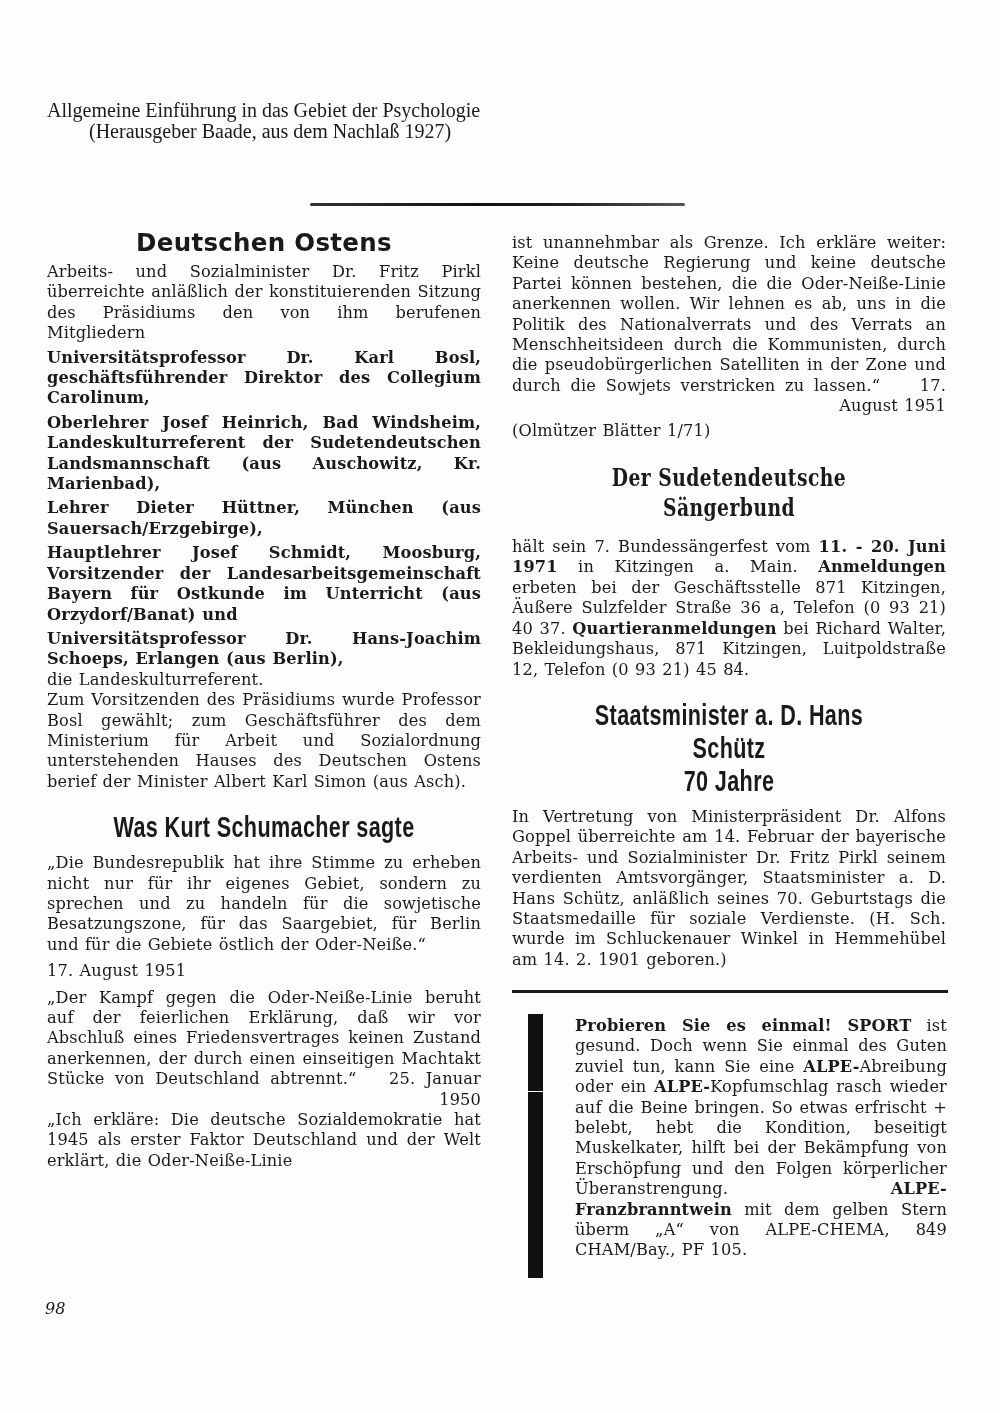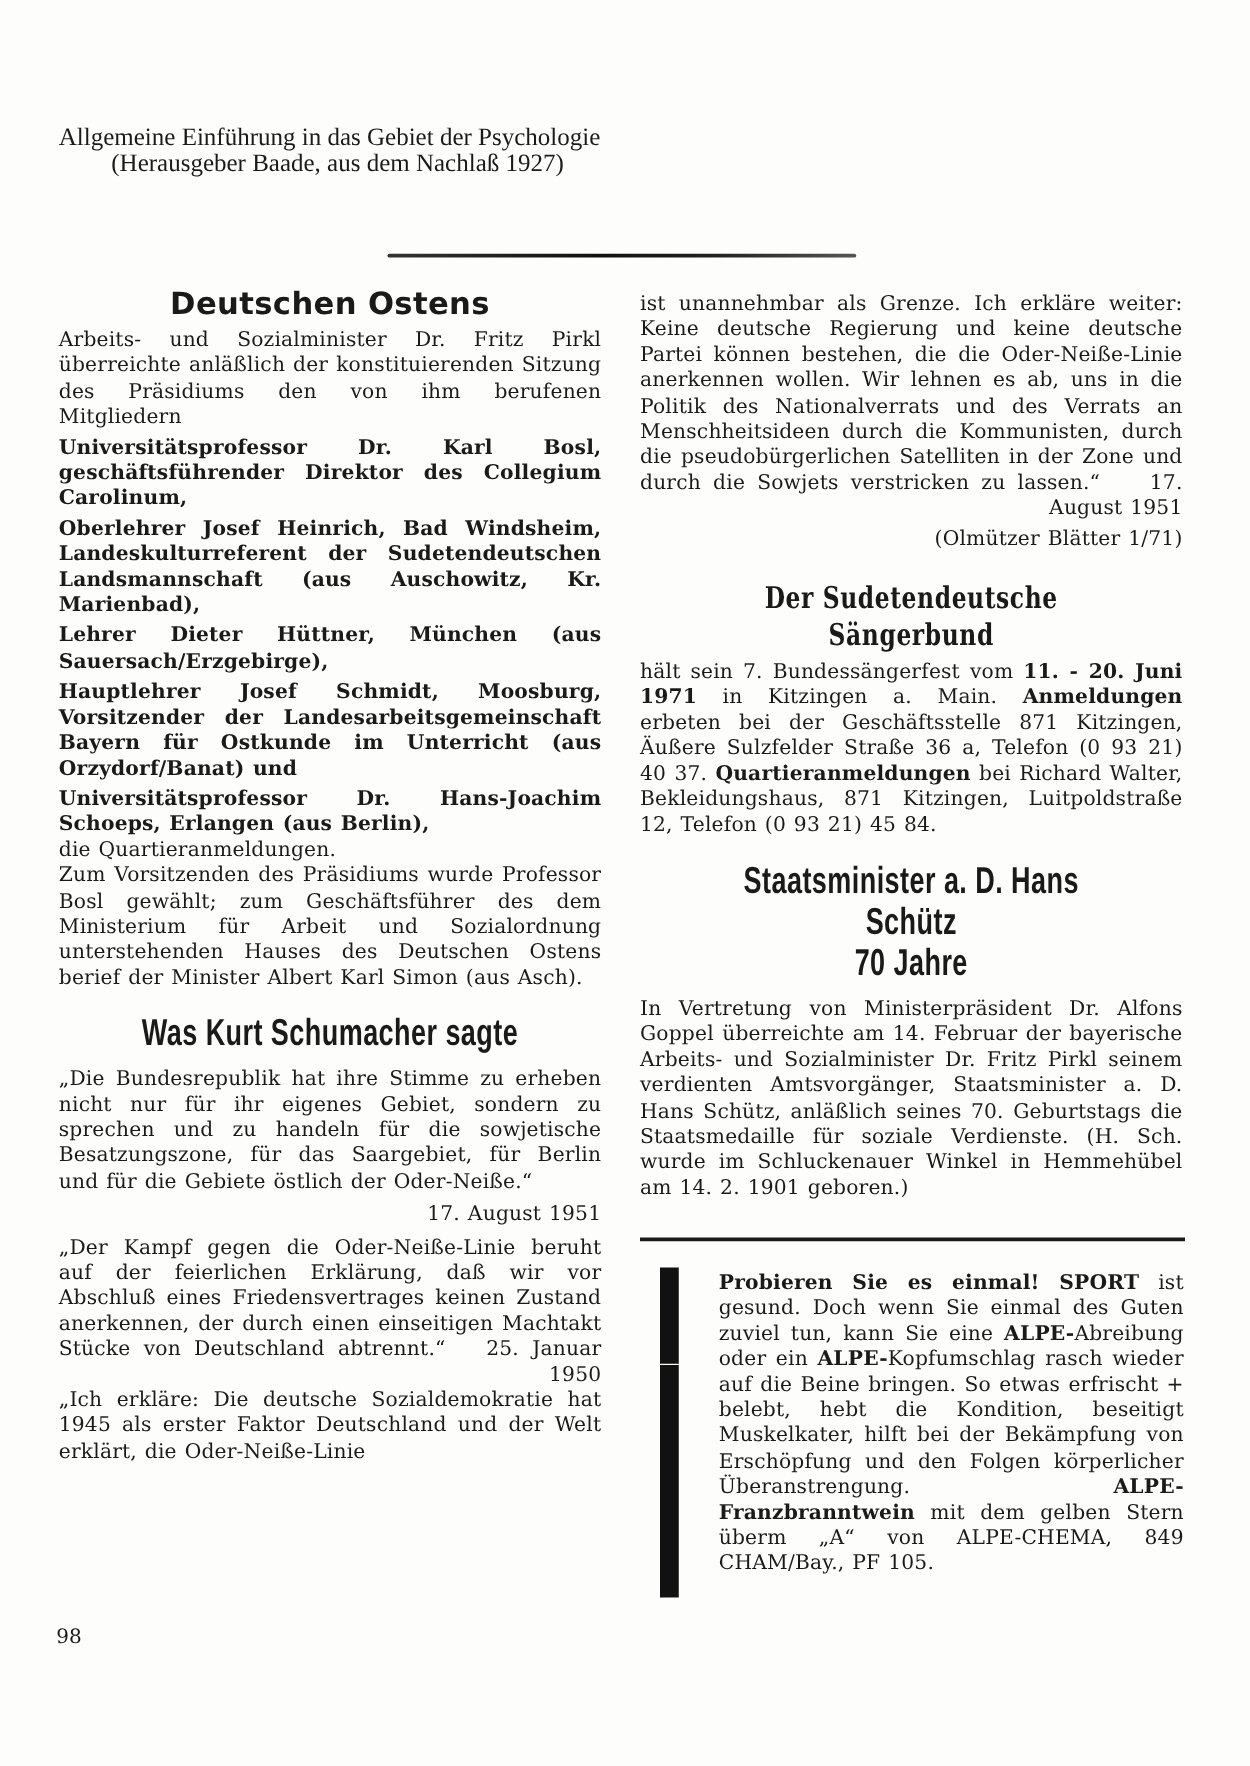--- a/index.html
+++ b/index.html
@@ -28,21 +28,21 @@
   .rule {
     left: 310px; top: 203px; width: 375px; height: 3px;
     background: linear-gradient(to right, #333 0%, #111 45%, #222 70%, #555 100%);
     border-radius: 2px;
   }
   .col { width: 434px; }
   .col-left { left: 47px; }
   .col-right { left: 512px; }
   p { margin: 0; }
   .para + .para { margin-top: 4px; font-weight: bold; }
-  .right { text-align: right; }
+  .right { }
   .head-sans {
     font-family: "DejaVu Sans", "Liberation Sans", sans-serif;
     font-weight: bold;
     font-size: 24.5px; line-height: 30px;
     text-align: center; letter-spacing: 0.3px;
   }
   .head-cond {
     font-family: "Liberation Sans", "DejaVu Sans", sans-serif;
     font-weight: bold;
     font-size: 30px; line-height: 33px;
@@ -62,21 +62,21 @@
   }
   b { font-weight: bold; }
   .ad-rule {
     left: 512px; top: 990px; width: 436px; height: 3px; background: #1a1a1a;
   }
   .ad-bar {
     left: 528px; top: 1014px; width: 15px; height: 264px; background: #111;
   }
   .ad-bar-gap { left: 528px; top: 1091px; width: 15px; height: 1px; background: #fdfdfb; }
   .ad-text { left: 575px; top: 1016px; width: 372px; }
-  .page-num { left: 45px; top: 1299px; font-family: "DejaVu Serif", serif; font-size: 16px; }
+  .page-num { left: 45px; top: 1299px; font-family: "DejaVu Serif", serif; font-size: 16px; font-style: italic; }
 </style>
 </head>
 <body>
 
 <div class="abs top-block">
   <div>Allgemeine Einführung in das Gebiet der Psychologie</div>
   <div class="indent">(Herausgeber Baade, aus dem Nachlaß 1927)</div>
 </div>
 <div class="abs rule"></div>
 
@@ -84,21 +84,21 @@
   <div class="head-sans">
     <div>Deutschen Ostens</div>
   </div>
   <div class="body-text" style="margin-top:4px">
     <p class="para">Arbeits- und Sozialminister Dr. Fritz Pirkl überreichte anläßlich der konstituierenden Sitzung des Präsidiums den von ihm berufenen Mitgliedern</p>
     <p class="para">Universitätsprofessor Dr. Karl Bosl, geschäftsführender Direktor des Collegium Carolinum,</p>
     <p class="para">Oberlehrer Josef Heinrich, Bad Windsheim, Landeskulturreferent der Sudetendeutschen Landsmannschaft (aus Auschowitz, Kr. Marienbad),</p>
     <p class="para">Lehrer Dieter Hüttner, München (aus Sauersach/Erzgebirge),</p>
     <p class="para">Hauptlehrer Josef Schmidt, Moosburg, Vorsitzender der Landesarbeitsgemeinschaft Bayern für Ostkunde im Unterricht (aus Orzydorf/Banat) und</p>
     <p class="para">Universitätsprofessor Dr. Hans-Joachim Schoeps, Erlangen (aus Berlin),</p>
-    <p>die Quartieranmeldungen.</p>
+    <p>die Landeskulturreferent.</p>
     <p class="para">Zum Vorsitzenden des Präsidiums wurde Professor Bosl gewählt; zum Geschäftsführer des dem Ministerium für Arbeit und Sozialordnung unterstehenden Hauses des Deutschen Ostens berief der Minister Albert Karl Simon (aus Asch).</p>
   </div>
 
   <div class="head-cond" style="margin-top:18px">Was Kurt Schumacher sagte</div>
   <div class="body-text" style="margin-top:10px">
     <p>„Die Bundesrepublik hat ihre Stimme zu erheben nicht nur für ihr eigenes Gebiet, sondern zu sprechen und zu handeln für die sowjetische Besatzungszone, für das Saargebiet, für Berlin und für die Gebiete östlich der Oder-Neiße.“</p>
     <p class="right" style="margin-top:6px">17. August 1951</p>
     <p style="margin-top:6px; text-align-last: right;">
       <span>„Der Kampf gegen die Oder-Neiße-Linie beruht auf der feierlichen Erklärung, daß wir vor Abschluß eines Friedensvertrages keinen Zustand anerkennen, der durch einen einseitigen Machtakt Stücke von Deutschland abtrennt.“</span>
       <span style="margin-left:22px">25. Januar 1950</span>
@@ -110,21 +110,21 @@
 <div class="abs col col-right" style="top:233px">
   <div class="body-text">
     <p style="text-align-last: right;">
       <span>ist unannehmbar als Grenze. Ich erkläre weiter: Keine deutsche Regierung und keine deutsche Partei können bestehen, die die Oder-Neiße-Linie anerkennen wollen. Wir lehnen es ab, uns in die Politik des Nationalverrats und des Verrats an Menschheitsideen durch die Kommunisten, durch die pseudobürgerlichen Satelliten in der Zone und durch die Sowjets verstricken zu lassen.“</span>
       <span style="margin-left:30px">17. August 1951</span>
     </p>
     <p class="right" style="margin-top:4px">(Olmützer Blätter 1/71)</p>
   </div>
 
   <div class="head-fraktur" style="margin-top:22px">Der Sudetendeutsche Sängerbund</div>
-  <div class="body-text" style="margin-top:4px">
+  <div class="body-text" style="margin-top:14px">
     <p><span>hält sein 7. Bundessängerfest vom </span><b>11. - 20. Juni 1971</b><span> in Kitzingen a. Main. </span><b>Anmeldungen</b><span> erbeten bei der Geschäftsstelle 871 Kitzingen, Äußere Sulzfelder Straße 36 a, Telefon (0 93 21) 40 37. </span><b>Quartieranmeldungen</b><span> bei Richard Walter, Bekleidungshaus, 871 Kitzingen, Luitpoldstraße 12, Telefon (0 93 21) 45 84.</span></p>
   </div>
 
   <div class="head-cond" style="margin-top:18px">
     <div>Staatsminister a. D. Hans Schütz</div>
     <div>70 Jahre</div>
   </div>
   <div class="body-text" style="margin-top:10px">
     <p>In Vertretung von Ministerpräsident Dr. Alfons Goppel überreichte am 14. Februar der bayerische Arbeits- und Sozialminister Dr. Fritz Pirkl seinem verdienten Amtsvorgänger, Staatsminister a. D. Hans Schütz, anläßlich seines 70. Geburtstags die Staatsmedaille für soziale Verdienste. (H. Sch. wurde im Schluckenauer Winkel in Hemmehübel am 14. 2. 1901 geboren.)</p>
   </div>

